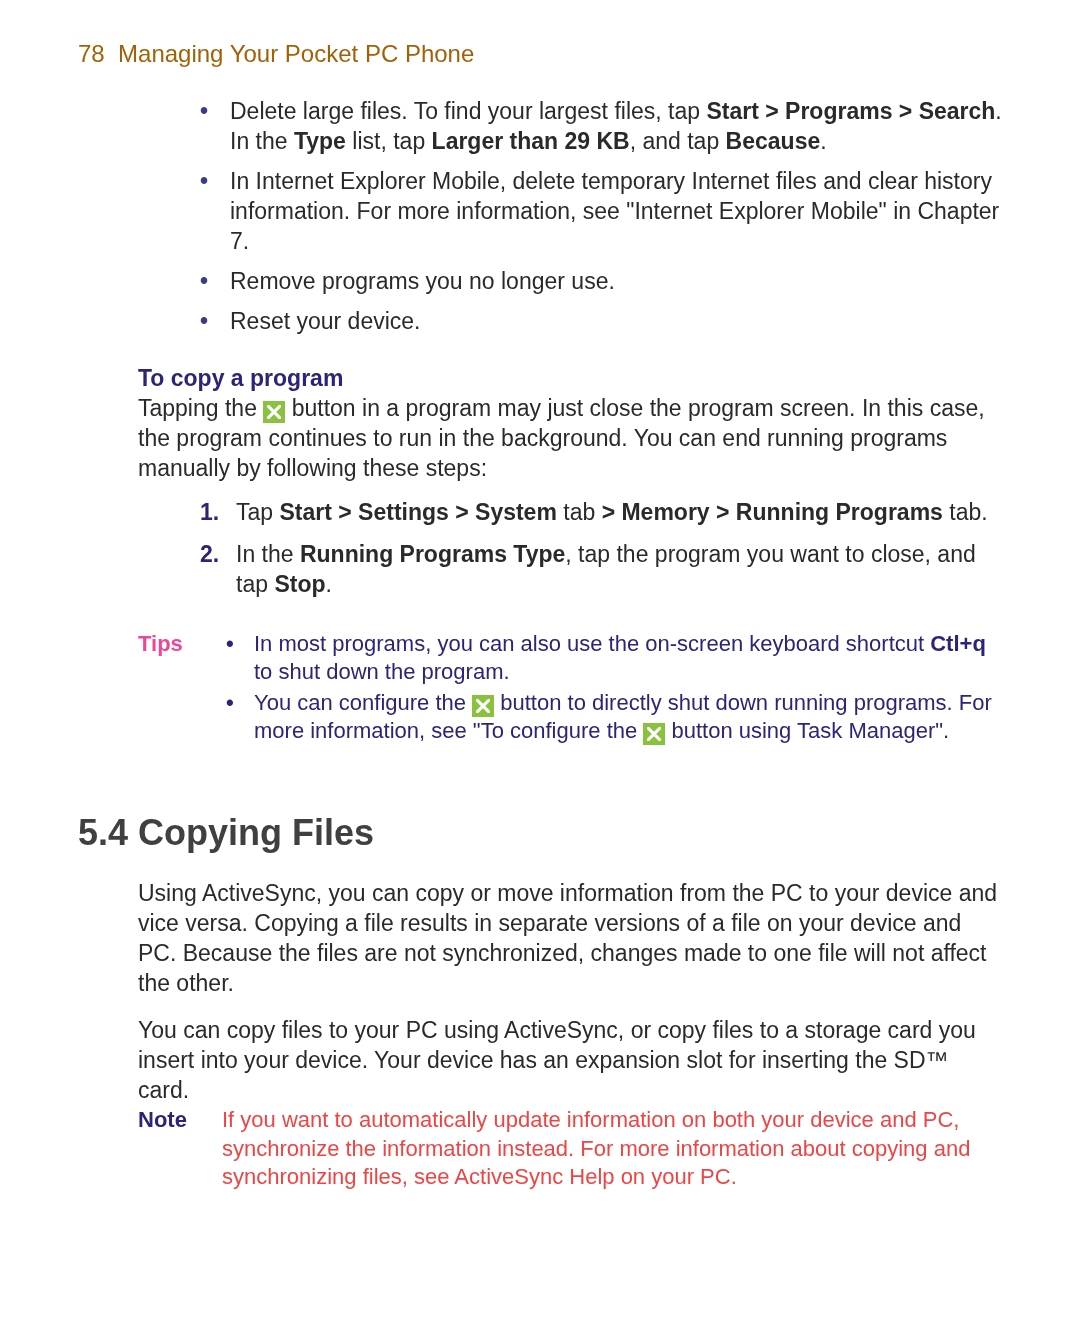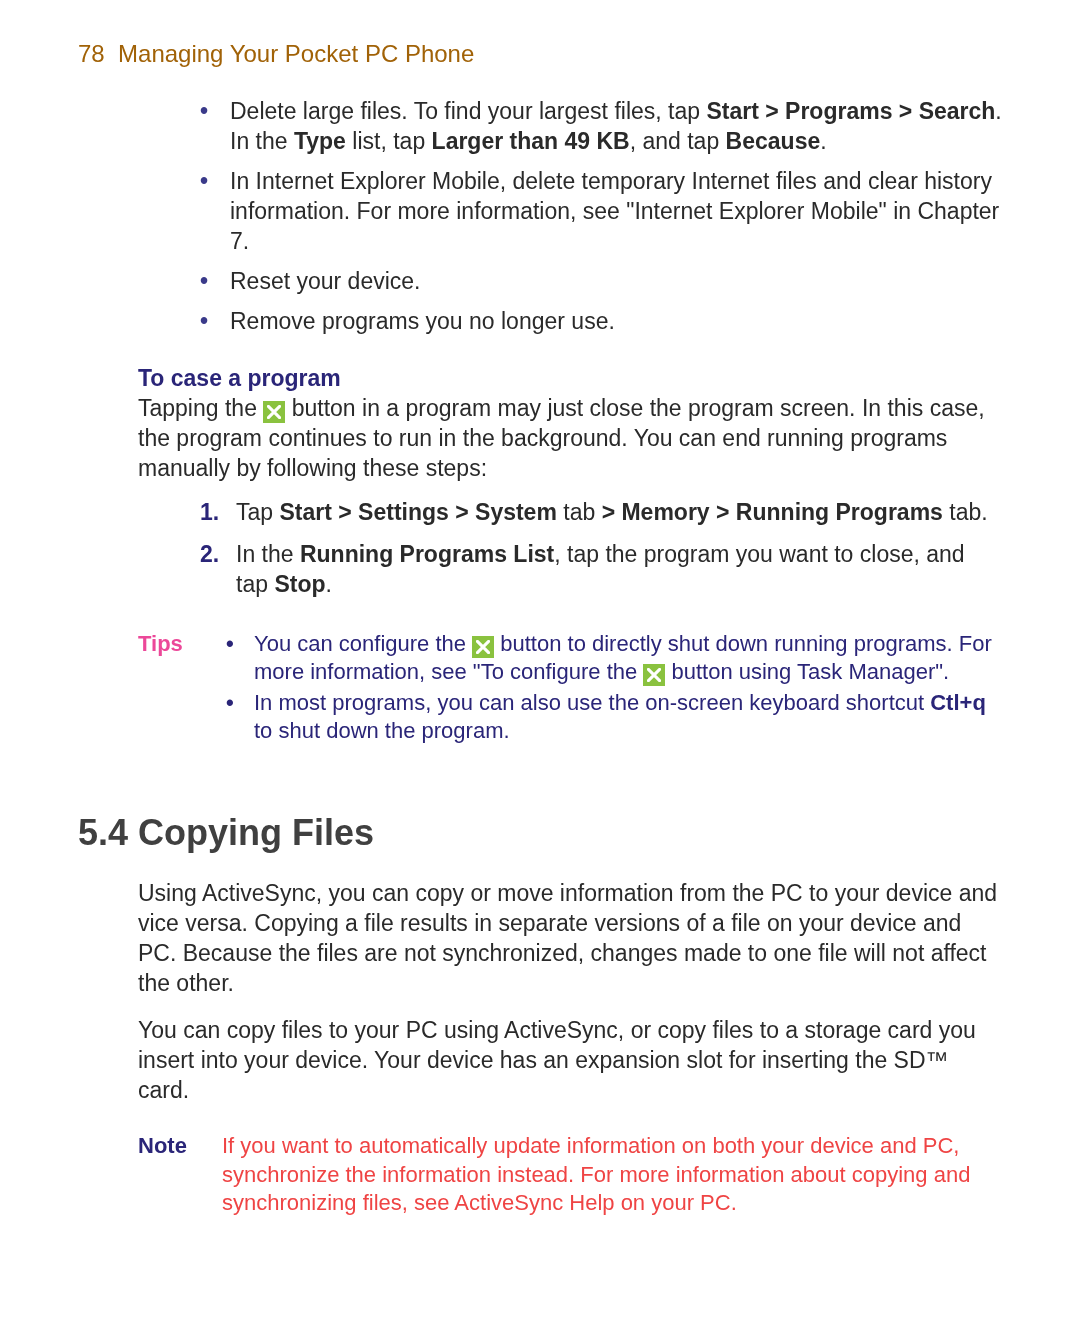--- a/index.html
+++ b/index.html
@@ -101,21 +101,20 @@
     font-weight: bold;
     margin-top: 62px;
     margin-bottom: 22px;
   }
   .body-para {
     margin-left: 60px;
     margin-top: 18px;
   }
   .note-row {
     display: flex;
-    margin-top: 26px;
     margin-left: 60px;
   }
   .note-label {
     color: #2a2578;
     font-weight: bold;
     font-size: 22px;
     width: 84px;
     flex-shrink: 0;
   }
   .note-text {
@@ -142,66 +141,66 @@
 <body>
 
 <div class="page">
 
   <div class="header">
     <span>78</span>&nbsp;&nbsp;<span>Managing Your Pocket PC Phone</span>
   </div>
 
   <ul class="bullets">
     <li>
-      <span>Delete large files. To find your largest files, tap </span><b>Start &gt; Programs &gt; Search</b><span>. In the </span><b>Type</b><span> list, tap </span><b>Larger than 49 KB</b><span>, and tap </span><b>Because</b><span>.</span>
+      <span>Delete large files. To find your largest files, tap </span><b>Start &gt; Programs &gt; Search</b><span>. In the </span><b>Type</b><span> list, tap </span><b>Larger than 29 KB</b><span>, and tap </span><b>Because</b><span>.</span>
     </li>
     <li><span>In Internet Explorer Mobile, delete temporary Internet files and clear history information. For more information, see "Internet Explorer Mobile" in Chapter 7.</span></li>
+    <li><span>Remove programs you no longer use.</span></li>
     <li><span>Reset your device.</span></li>
-    <li><span>Remove programs you no longer use.</span></li>
   </ul>
 
   <div class="section">
-    <div class="subheading">To case a program</div>
+    <div class="subheading">To copy a program</div>
     <div>
       <span>Tapping the </span><span class="x-icon">
           <svg viewBox="0 0 10 10">
             <path d="M1 1 L9 9 M9 1 L1 9" stroke="#fff" stroke-width="2.2" fill="none" stroke-linecap="round"></path>
           </svg>
         </span><span> button in a program may just close the program screen. In this case, the program continues to run in the background. You can end running programs manually by following these steps:</span>
     </div>
 
     <ol class="numlist">
       <li>
         <span class="num">1.</span>
         <span>Tap </span><b>Start &gt; Settings &gt; System</b><span> tab </span><b>&gt; Memory &gt; Running Programs</b><span> tab.</span>
       </li>
       <li>
         <span class="num">2.</span>
-        <span>In the </span><b>Running Programs List</b><span>, tap the program you want to close, and tap </span><b>Stop</b><span>.</span>
+        <span>In the </span><b>Running Programs Type</b><span>, tap the program you want to close, and tap </span><b>Stop</b><span>.</span>
       </li>
     </ol>
   </div>
 
   <div class="tips-row">
     <div class="tips-label">Tips</div>
     <ul class="tips-bullets">
+      <li>
+        <span>In most programs, you can also use the on-screen keyboard shortcut </span><b>Ctl+q</b><span> to shut down the program.</span>
+      </li>
       <li>
         <span>You can configure the </span><span class="x-icon">
             <svg viewBox="0 0 10 10">
               <path d="M1 1 L9 9 M9 1 L1 9" stroke="#fff" stroke-width="2.2" fill="none" stroke-linecap="round"></path>
             </svg>
           </span><span> button to directly shut down running programs. For more information, see "To configure the </span><span class="x-icon">
             <svg viewBox="0 0 10 10">
               <path d="M1 1 L9 9 M9 1 L1 9" stroke="#fff" stroke-width="2.2" fill="none" stroke-linecap="round"></path>
             </svg>
           </span><span> button using Task Manager".</span>
       </li>
-      <li>
-        <span>In most programs, you can also use the on-screen keyboard shortcut </span><b>Ctl+q</b><span> to shut down the program.</span>
-      </li>
     </ul>
   </div>
 
   <div class="h2">5.4 Copying Files</div>
 
   <div class="body-para">Using ActiveSync, you can copy or move information from the PC to your device and vice versa. Copying a file results in separate versions of a file on your device and PC. Because the files are not synchronized, changes made to one file will not affect the other.</div>
   <div class="body-para">You can copy files to your PC using ActiveSync, or copy files to a storage card you insert into your device. Your device has an expansion slot for inserting the SD™ card.</div>
 
   <div class="note-row">
     <div class="note-label">Note</div>

